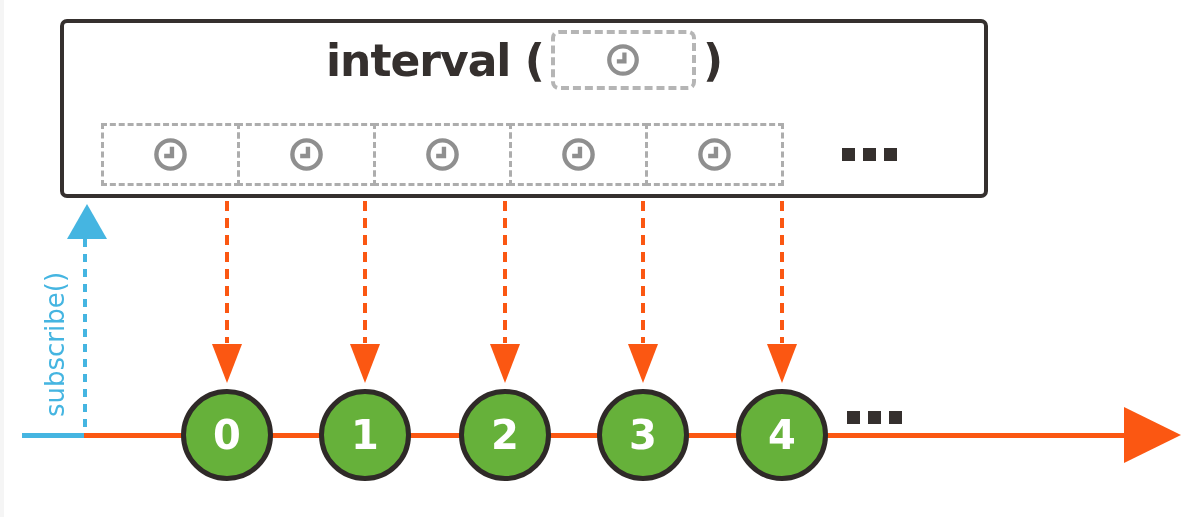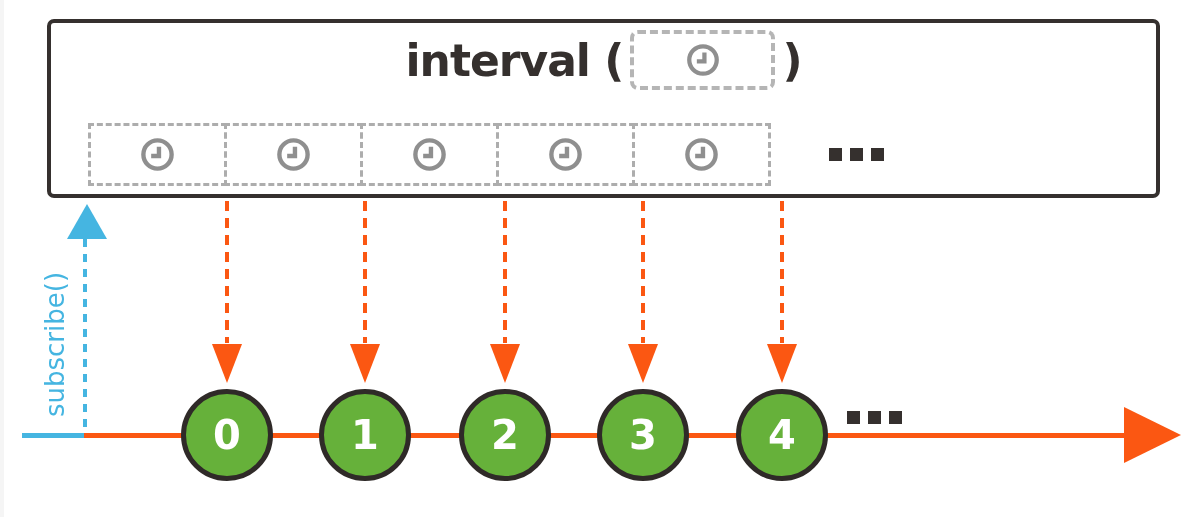--- a/index.html
+++ b/index.html
@@ -4,21 +4,21 @@
 <style>
   html,body{margin:0;padding:0;background:#ffffff;}
   .stage{
     position:relative;width:1200px;height:517px;background:#ffffff;
     font-family:"DejaVu Sans","Liberation Sans",sans-serif;overflow:hidden;
   }
   .edge-strip{position:absolute;left:0;top:0;width:4px;height:517px;background:#f5f5f5;}
 
   
   .op-box{
-    position:absolute;left:47px;top:19px;width:1113px;height:179px;
+    position:absolute;left:60px;top:19px;width:928px;height:179px;
     border:4px solid #35302e;border-radius:7px;background:#ffffff;box-sizing:border-box;
   }
   .op-title{
     position:absolute;left:0;right:0;top:4px;height:66px;
     display:flex;align-items:center;justify-content:center;gap:7px;
   }
   .op-title .t-text{
     font-size:44px;font-weight:bold;color:#35302e;letter-spacing:-1px;white-space:pre;
   }
   .arg-box{

